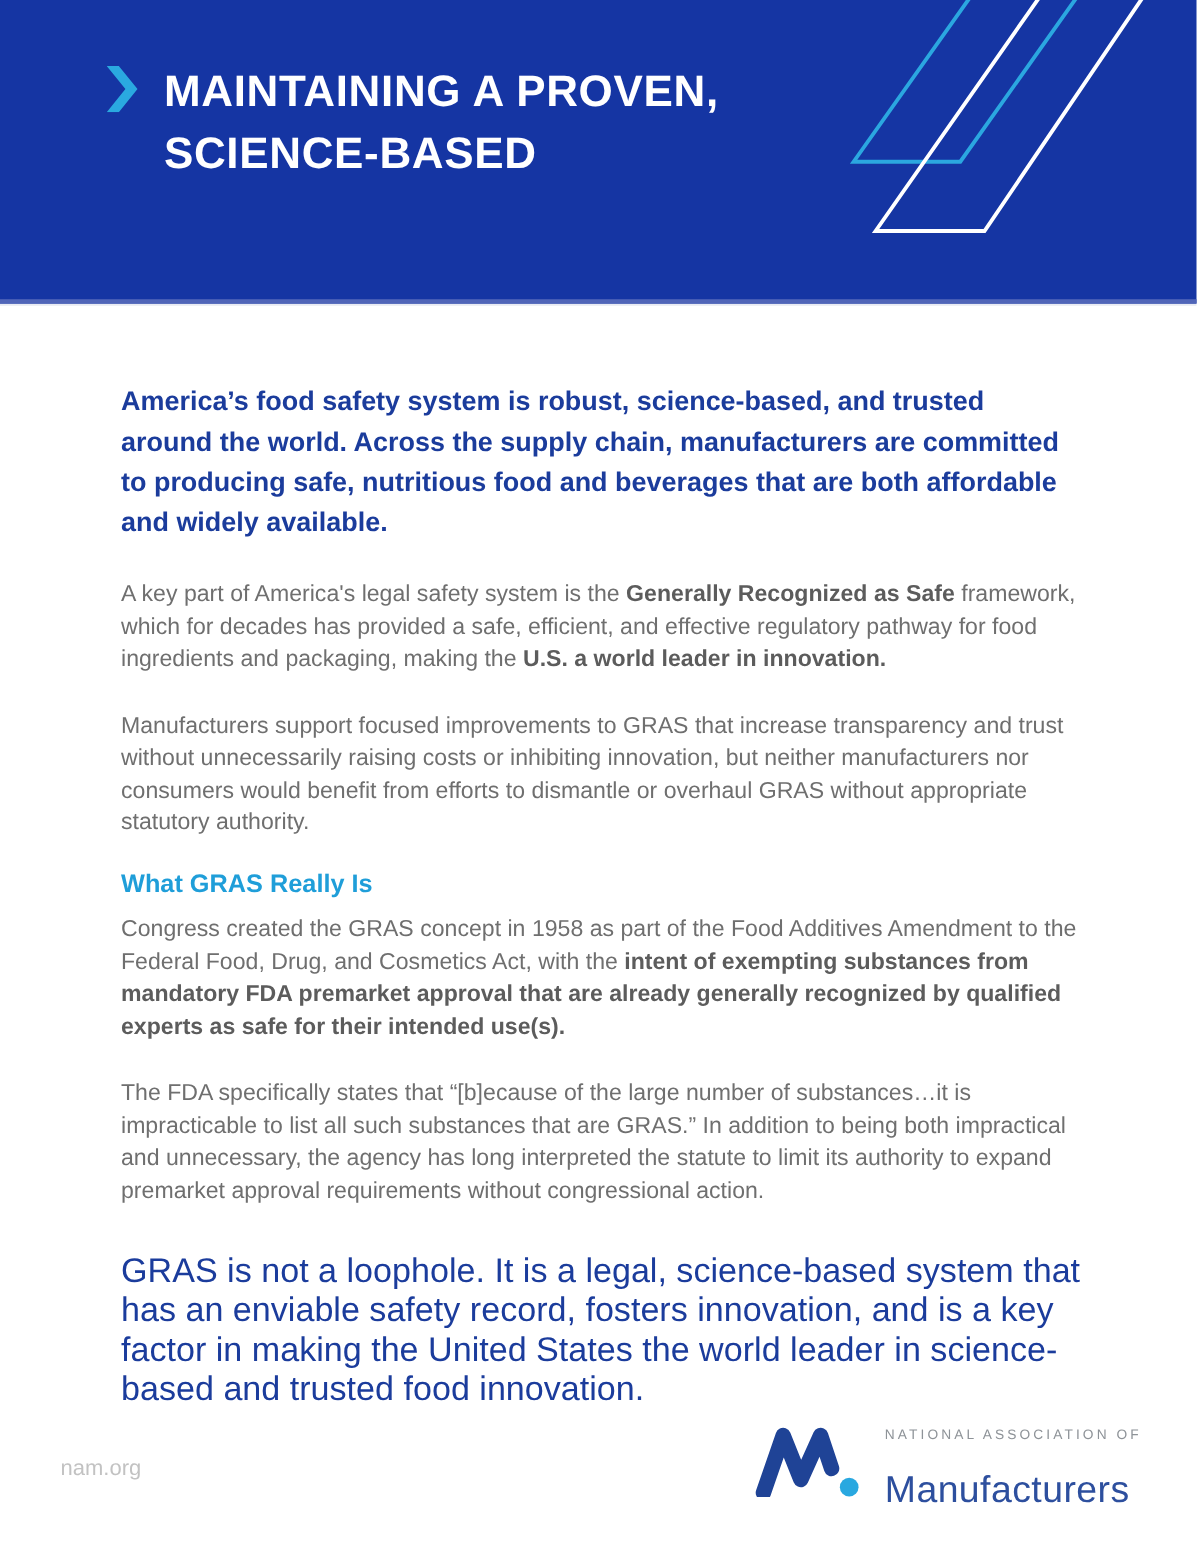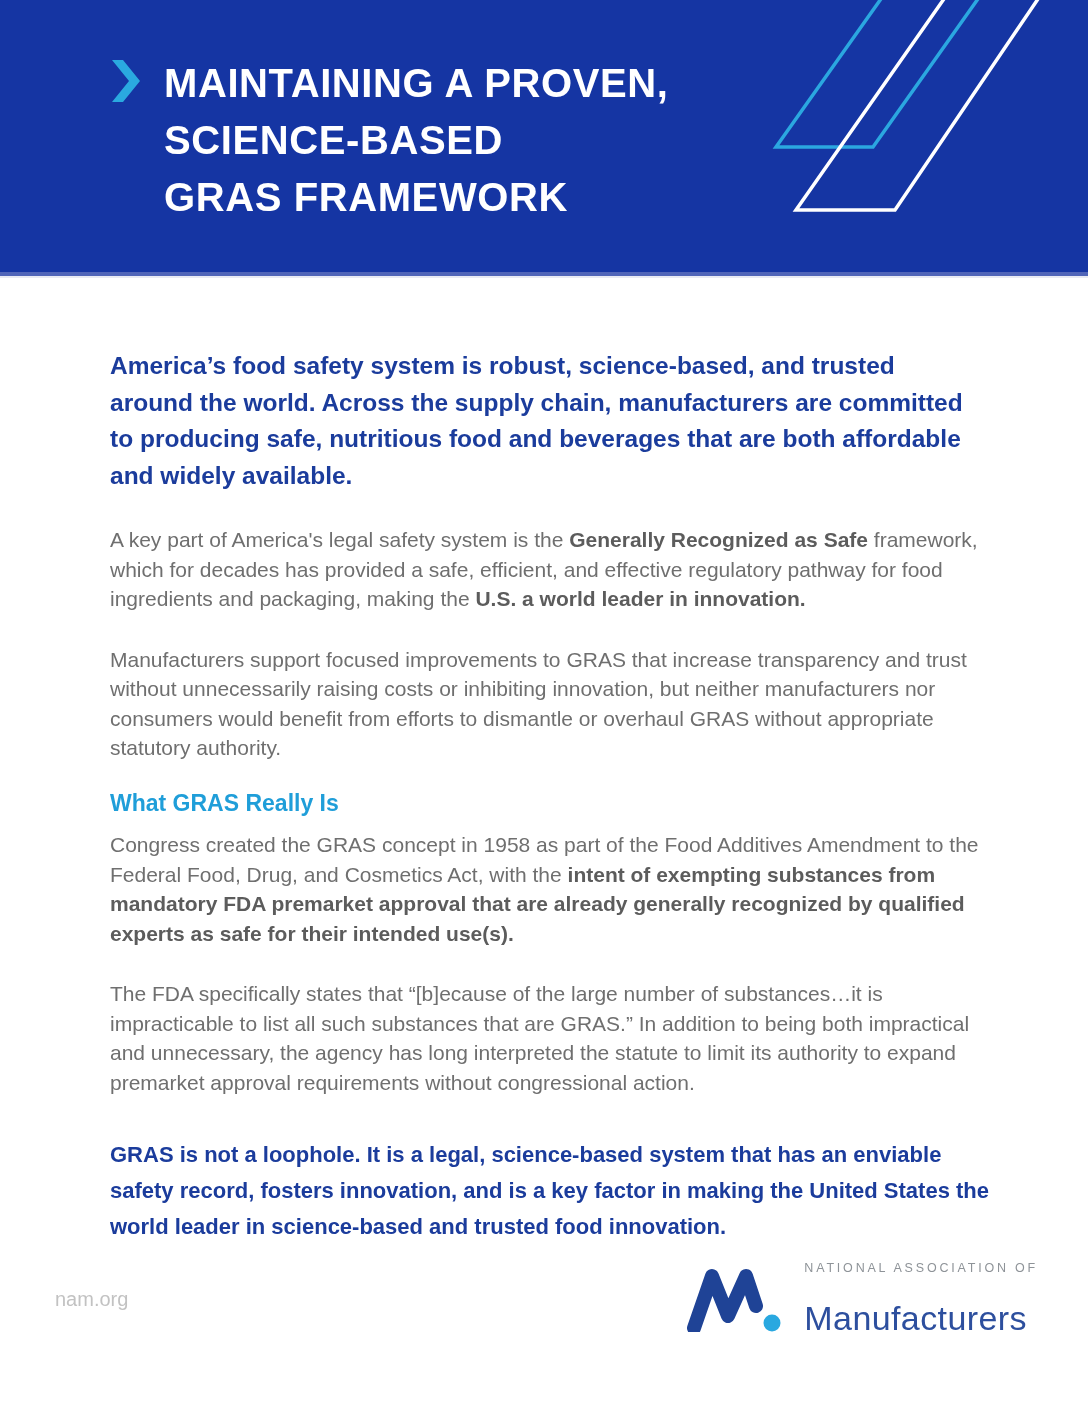--- a/index.html
+++ b/index.html
@@ -22,21 +22,21 @@
     background: #1535A3;
     border-bottom: 4px solid #5065B8;
     overflow: hidden;
   }
   .banner-edge {
     height: 2px;
     background: #E9EBF3;
   }
   .banner-content {
     position: absolute;
-    left: 112px;
+    left: 97px;
     top: 55px;
     display: flex;
     gap: 22px;
     z-index: 2;
   }
   .chevron-wrap { margin-top: 5px; }
   .title-line {
     color: #ffffff;
     font-weight: bold;
     font-size: 40px;
@@ -75,41 +75,41 @@
   .section-heading {
     margin: 26px 0 0 0;
     font-size: 23px;
     line-height: 29.5px;
     font-weight: bold;
     color: #1F9ED9;
   }
   .para.after-heading { margin-top: 12px; }
   .closing {
     margin: 40px 0 0 0;
-    font-size: 22px;
+    font-size: 31px;
     line-height: 36px;
-    font-weight: bold;
+    font-weight: normal;
     color: #1B3C9C;
   }
   
   .footer {
     margin-top: 16px;
     padding: 0 50px 0 55px;
     display: flex;
     justify-content: space-between;
     align-items: center;
   }
   .site-link {
     font-size: 20px;
     color: #C2C2C2;
     text-decoration: none;
   }
   .logo {
     display: flex;
-    align-items: center;
+    align-items: flex-start;
     gap: 14px;
   }
   .logo-text { display: flex; flex-direction: column; }
   .logo-line1 {
     font-size: 12.5px;
     letter-spacing: 2.8px;
     color: #8E9398;
     margin-bottom: 4px;
     white-space: nowrap;
   }
@@ -133,21 +133,20 @@
     </svg>
     <div class="banner-content">
       <div class="chevron-wrap">
         <svg width="30" height="42" viewBox="0 0 30 42">
           <polygon points="0,0 11,0 28,21 11,42 0,42 17,21" fill="#2AA9E0"></polygon>
         </svg>
       </div>
       <div>
         <div class="title-line">MAINTAINING A PROVEN,</div>
         <div class="title-line">SCIENCE-BASED</div>
-        <div class="title-line">GRAS FRAMEWORK</div>
       </div>
     </div>
   </div>
   <div class="banner-edge"></div>
 
   <div class="content">
     <p class="intro">America’s food safety system is robust, science-based, and trusted around the world. Across the supply chain, manufacturers are committed to producing safe, nutritious food and beverages that are both affordable and widely available.</p>
 
     <p class="para"><span>A key part of America's legal safety system is the </span><span class="seg-bold">Generally Recognized as Safe</span><span> framework, which for decades has provided a safe, efficient, and effective regulatory pathway for food ingredients and packaging, making the </span><span class="seg-bold">U.S. a world leader in innovation.</span></p>
 

